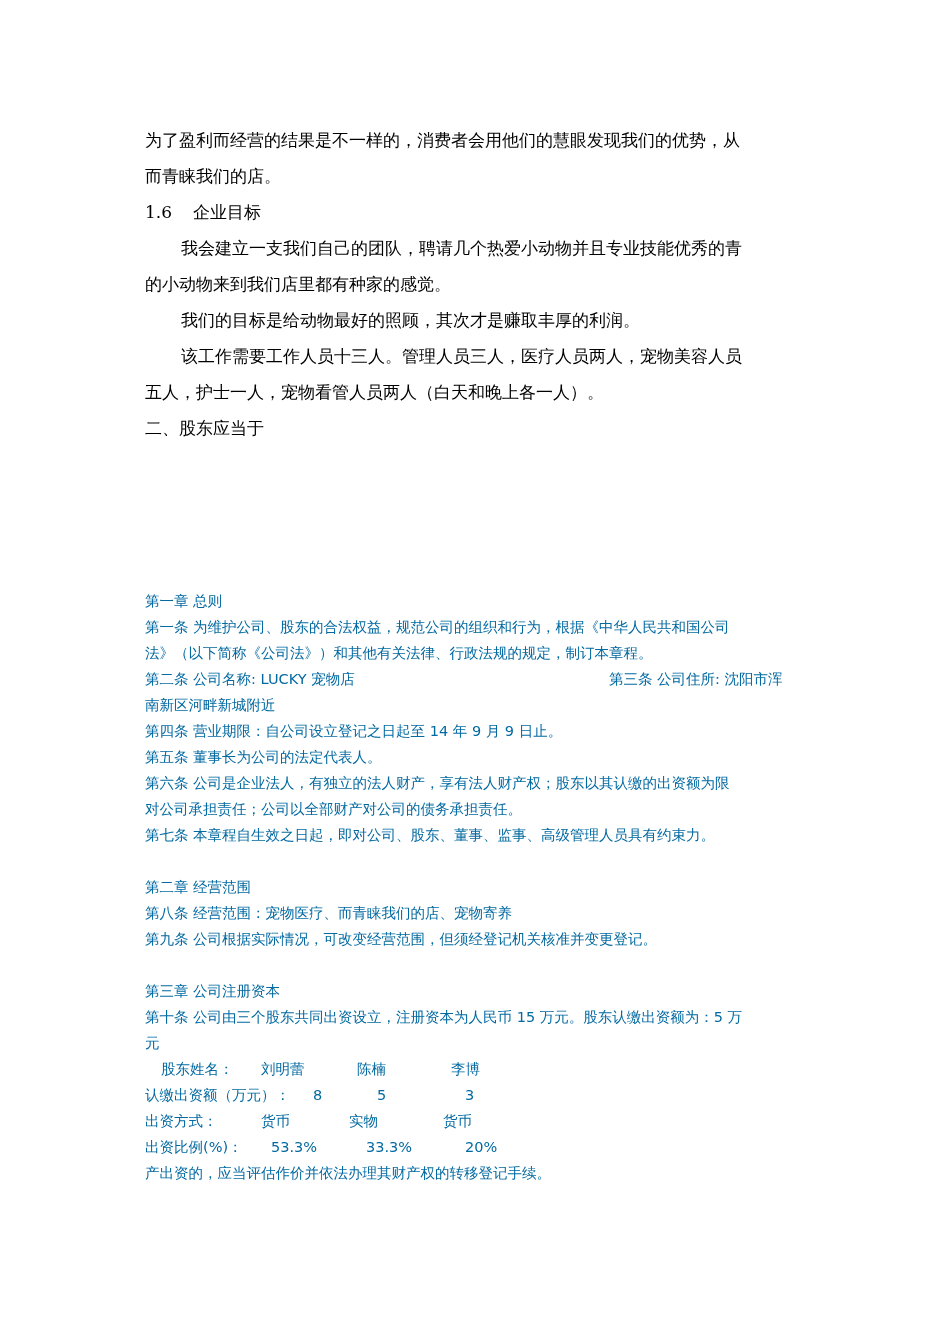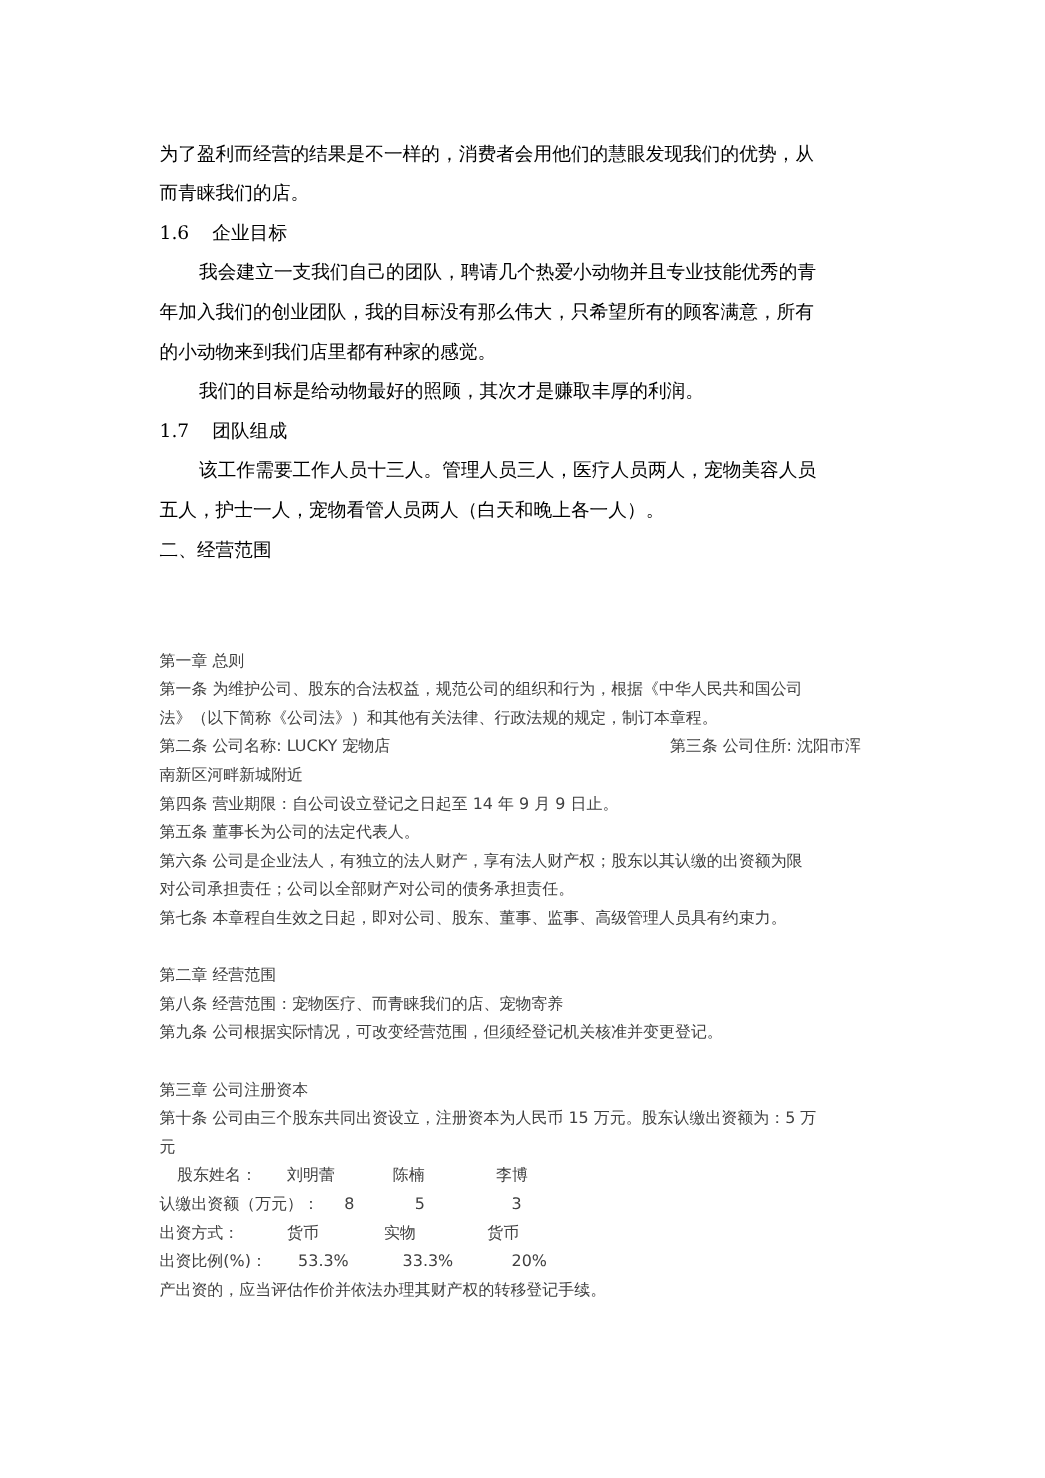--- a/index.html
+++ b/index.html
@@ -22,21 +22,21 @@
     }
     .serif {
       font-family: "DejaVu Serif", "Liberation Serif", serif;
       font-size: 17px;
       line-height: 36px;
     }
     .sans {
       font-family: "DejaVu Sans", "Liberation Sans", sans-serif;
       font-size: 14.5px;
       line-height: 26px;
-      color: #404040;
+      color: #0369a1;
     }
     .block {
       position: absolute;
       left: 145px;
       width: 664px;
     }
     .line {
       white-space: nowrap;
       display: block;
       height: 36px;
@@ -58,32 +58,28 @@
 
   <div class="block serif" style="top:122px;">
     <span class="line">为了盈利而经营的结果是不一样的，消费者会用他们的慧眼发现我们的优势，从</span>
     <span class="line">而青睐我们的店。</span>
 
     <span class="line">
       <span class="heading-num">1.6</span><span>企业目标</span>
     </span>
 
     <span class="line indent">我会建立一支我们自己的团队，聘请几个热爱小动物并且专业技能优秀的青</span>
-    <span class="line">年加入我们的创业团队，我的目标没有那么伟大，只希望所有的顾客满意，所有</span>
     <span class="line">的小动物来到我们店里都有种家的感觉。</span>
     <span class="line indent">我们的目标是给动物最好的照顾，其次才是赚取丰厚的利润。</span>
 
-    <span class="line">
-      <span class="heading-num">1.7</span><span>团队组成</span>
-    </span>
 
     <span class="line indent">该工作需要工作人员十三人。管理人员三人，医疗人员两人，宠物美容人员</span>
     <span class="line">五人，护士一人，宠物看管人员两人（白天和晚上各一人）。</span>
 
-    <span class="line">二、经营范围</span>
+    <span class="line">二、股东应当于</span>
   </div>
 
   <div class="block sans" style="top:588px;">
     <span class="sline">第一章 总则</span>
     <span class="sline">第一条 为维护公司、股东的合法权益，规范公司的组织和行为，根据《中华人民共和国公司</span>
     <span class="sline">法》（以下简称《公司法》）和其他有关法律、行政法规的规定，制订本章程。</span>
     <span class="sline">
       <span class="col" style="left:0;">第二条 公司名称: LUCKY 宠物店</span>
       <span class="col" style="left:464px;">第三条 公司住所: 沈阳市浑</span>
     </span>

